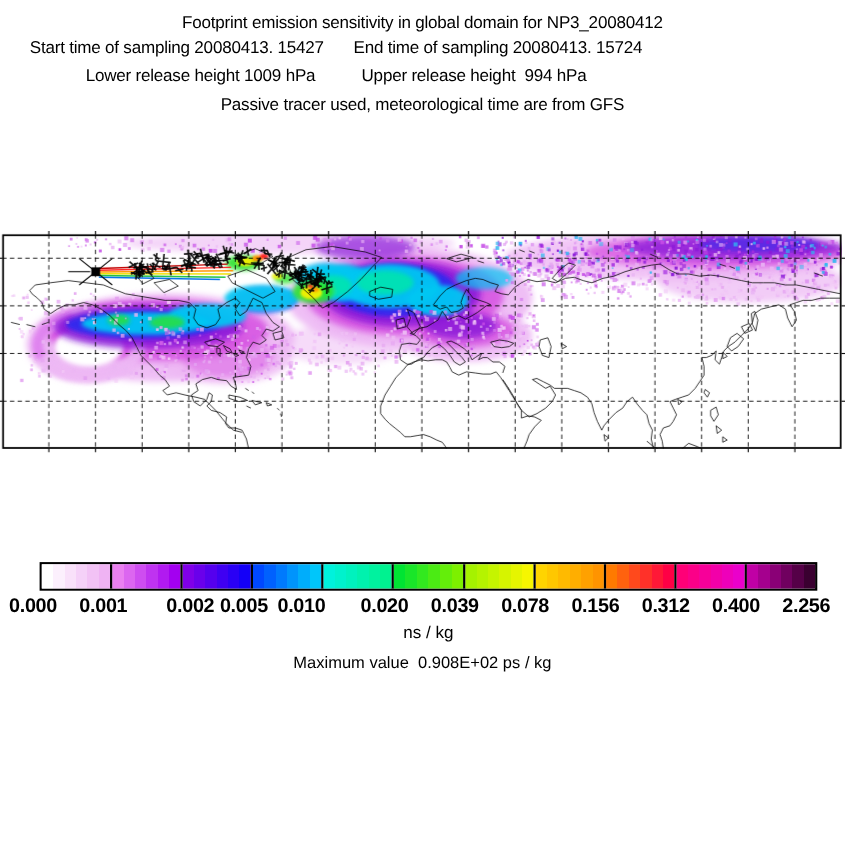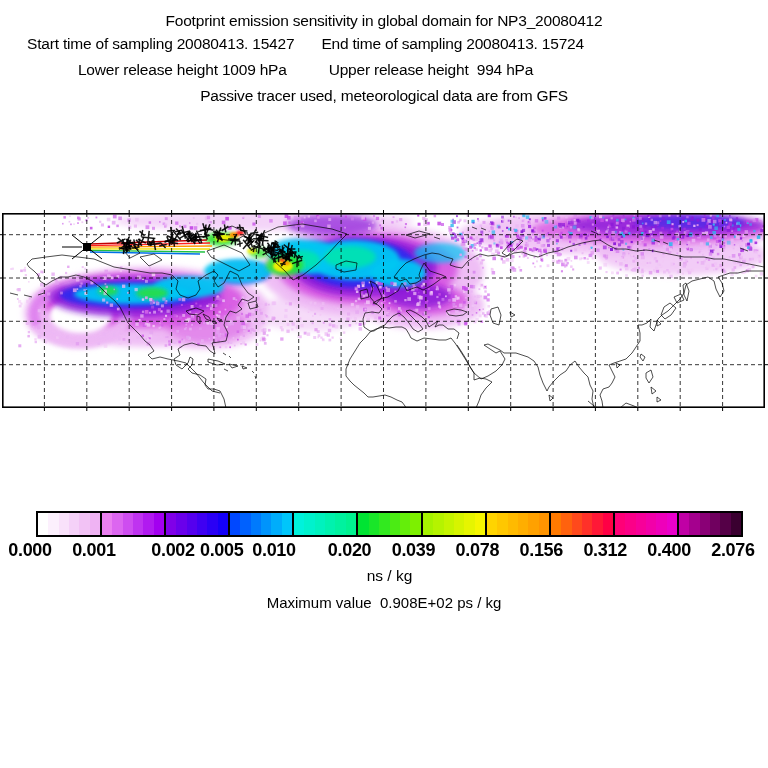--- a/index.html
+++ b/index.html
@@ -34,21 +34,21 @@
 
   <div class="hline h1">Footprint emission sensitivity in global domain for NP3_20080412</div>
   <div class="pair h2">
     <span>Start time of sampling 20080413. 15427</span>
     <span>End time of sampling 20080413. 15724</span>
   </div>
   <div class="pair h3">
     <span>Lower release height 1009 hPa</span>
     <span>Upper release height  994 hPa</span>
   </div>
-  <div class="hline h4">Passive tracer used, meteorological data are from GFS</div>
+  <div class="hline h4">Passive tracer used, meteorological time are from GFS</div>
 
   <div id="map">
     <svg id="map-svg" width="769" height="201" viewBox="-3 -3 769 201" xmlns="http://www.w3.org/2000/svg">
       <defs>
         <filter id="b3" x="-40%" y="-40%" width="180%" height="180%">
             <feGaussianBlur stdDeviation="3"></feGaussianBlur>
           </filter>
         <filter id="b2" x="-40%" y="-40%" width="180%" height="180%">
             <feGaussianBlur stdDeviation="2"></feGaussianBlur>
           </filter>
@@ -2187,18 +2187,18 @@
       <span style="left: 57.909px;">0.001</span>
       <span style="left: 137px;">0.002</span>
       <span style="left: 185.727px;">0.005</span>
       <span style="left: 238px;">0.010</span>
       <span style="left: 313.545px;">0.020</span>
       <span style="left: 377.454px;">0.039</span>
       <span style="left: 441.363px;">0.078</span>
       <span style="left: 505.272px;">0.156</span>
       <span style="left: 569.181px;">0.312</span>
       <span style="left: 633.09px;">0.400</span>
-      <span style="left: 696.999px;">2.076</span>
+      <span style="left: 696.999px;">2.256</span>
     </div>
   <div id="unit-label">ns / kg</div>
   <div id="max-label">Maximum value  0.908E+02 ps / kg</div>
 
 </div>
 
 </body></html>

